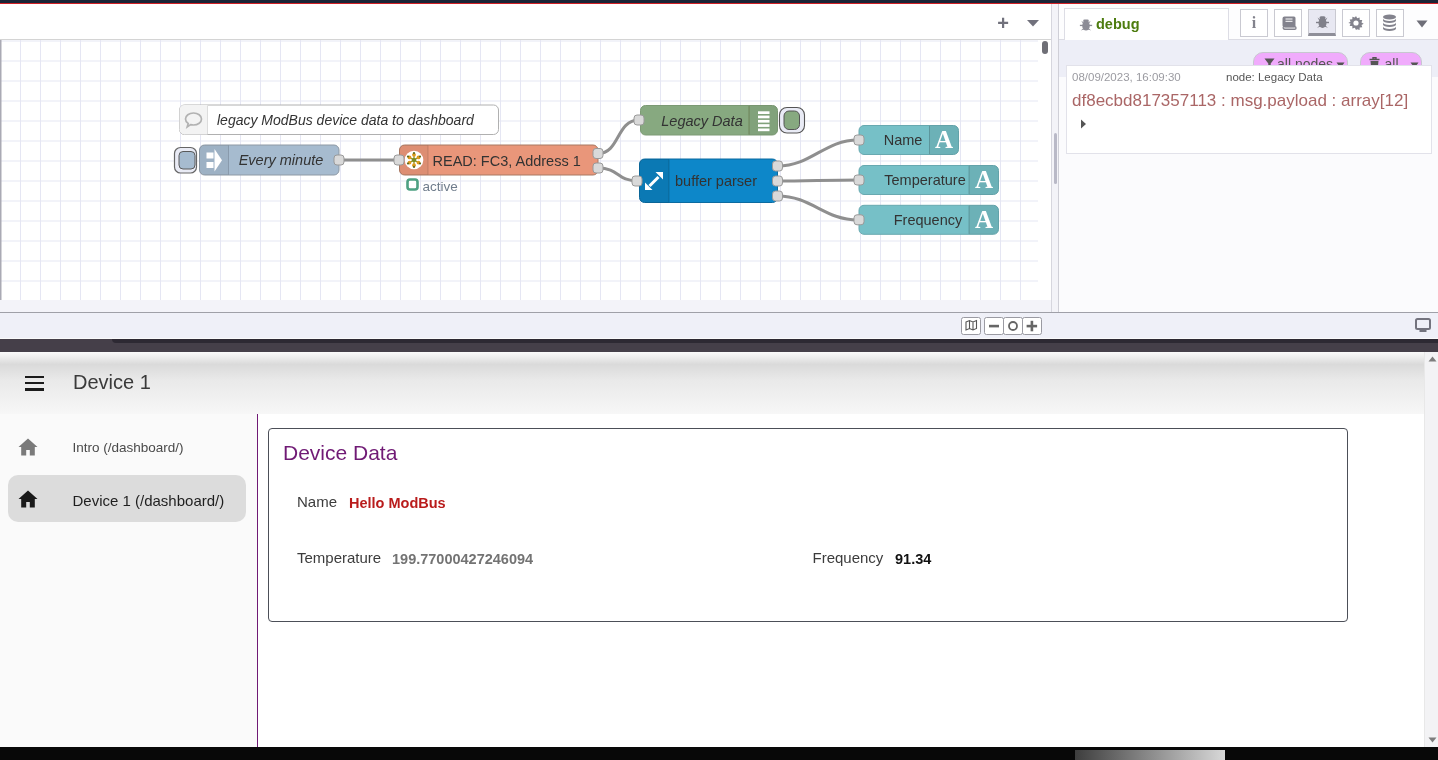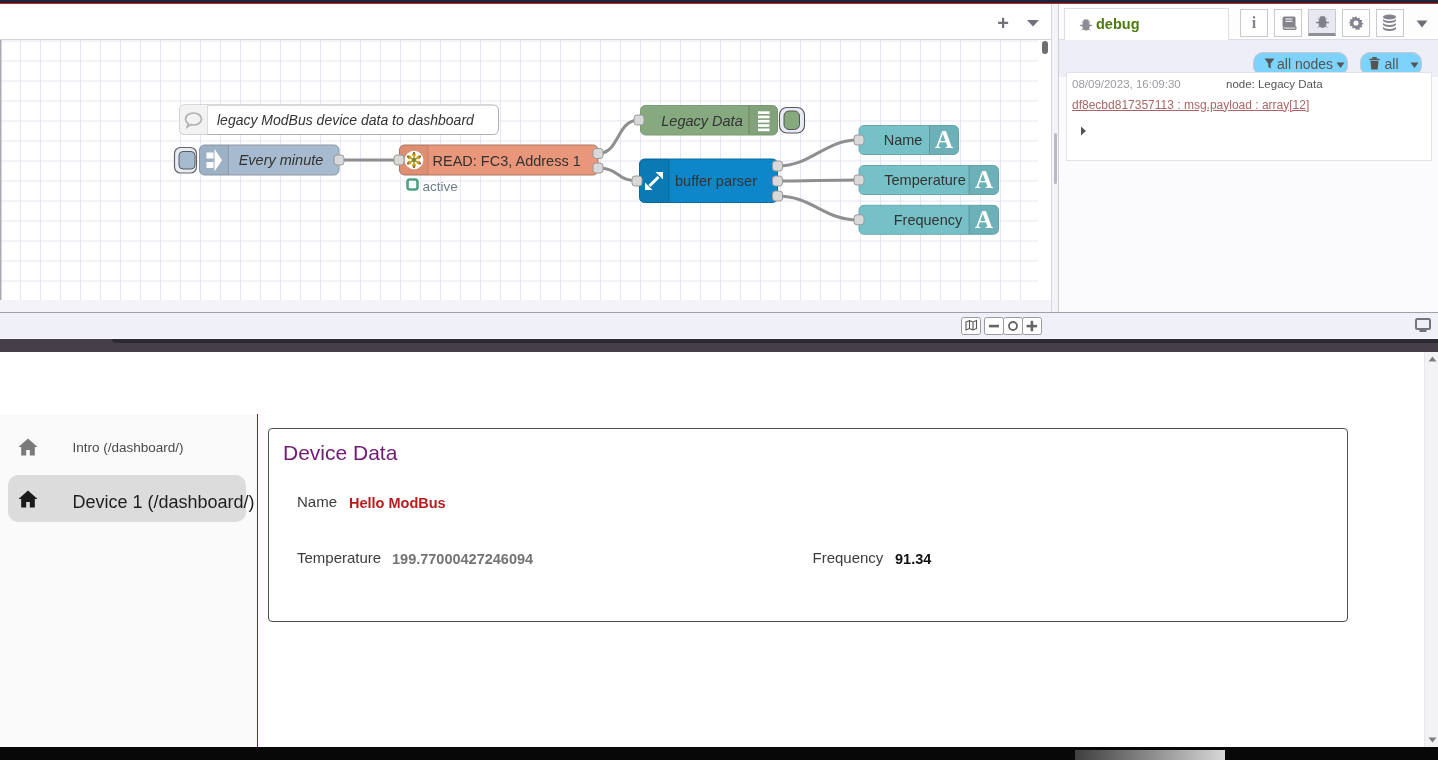--- a/index.html
+++ b/index.html
@@ -22,23 +22,23 @@
   .sep{position:absolute;left:1051px;top:4px;width:7px;height:308px;background:#f3f3f8;border-left:1px solid #d6d6de;}
   .grip{position:absolute;left:1.5px;top:129px;width:3.5px;height:51px;background:#b9b9c7;border-radius:2px;}
   .nr-footer{position:absolute;left:0;top:312px;width:1051px;height:25.2px;background:#eff0f8;border-top:1px solid #9fa0a8;}
   .sb-footer{position:absolute;left:1051px;top:312px;width:387px;height:25.2px;background:#eff0f8;border-top:1px solid #9fa0a8;}
 
   
   .sidebar{position:absolute;left:1058px;top:4px;width:380px;height:308px;background:#fbfbfd;border-left:1px solid #cfcfd7;}
   .sb-tabrow{position:absolute;left:0;top:0;width:380px;height:35px;background:#fdfdfe;border-bottom:1px solid #dcdce4;}
   .sb-tab{position:absolute;left:5px;top:4px;width:163px;height:30.5px;background:#fff;border:1px solid #dddde5;border-bottom:none;font-size:14.5px;font-weight:bold;color:#4d7c0f;line-height:30px;}
   .sb-toolbar{position:absolute;left:0;top:36px;width:380px;height:37px;background:#edeef7;}
-  .btn{position:absolute;background:#7dd3fc;border:1px solid #c7c7d0;border-radius:10px;color:#555;font-size:13.5px;}
+  .btn{position:absolute;background:#f0abfc;border:1px solid #c7c7d0;border-radius:10px;color:#555;font-size:13.5px;}
   .ib{position:absolute;top:4.5px;width:26.5px;height:26px;background:#fff;border:1px solid #c9c9d1;}
-  .msgcard{position:absolute;left:7px;top:68px;width:364px;height:87px;background:#fff;border:1px solid #e2e2ea;}
+  .msgcard{position:absolute;left:7px;top:61px;width:364px;height:87px;background:#fff;border:1px solid #e2e2ea;}
 
   
   .titlebar{position:absolute;left:0;top:339px;width:1438px;height:13px;background:#453f49;}
   .titlebar-top{position:absolute;left:112px;top:339px;width:1326px;height:3.5px;background:#2d2933;border-bottom-left-radius:5px;}
   .appbar{position:absolute;left:0;top:352px;width:1438px;height:61.5px;border-bottom:1px solid #c9c9c9;
     background:linear-gradient(to bottom,#fafafa 0%,#dadada 20%,#e9e9e9 45%,#f7f7f7 100%);}
   .ham{position:absolute;left:24.5px;width:19px;height:2.8px;background:#1b1b1b;}
   .apptitle{position:absolute;left:73px;top:19px;font-size:20px;color:#3a3a3a;}
   .dsb{position:absolute;left:0;top:413.5px;width:256.5px;height:333.5px;background:#fafafa;border-right:6px solid #701a75;}
   .dsb-active{position:absolute;left:8px;top:61px;width:238px;height:47.5px;border-radius:10px;background:#dcdcdc;}
@@ -288,45 +288,51 @@
         <span style="position:absolute;left:24px;top:3.5px;font-size:14px;">all</span>
         <svg style="position:absolute;left:49px;top:9px" width="9" height="6.5">
             <path d="M0.5 0.5 L8.5 0.5 L4.5 6 Z" fill="#555"></path>
           </svg>
       </div>
     </div>
 
     <div class="msgcard">
       <div style="position:absolute;left:5px;top:4.5px;font-size:11.5px;color:#9b9ba1;">08/09/2023, 16:09:30</div>
       <div style="position:absolute;left:119px;top:4.5px;font-size:11.5px;color:#555;padding-left:40px;">node: Legacy Data</div>
-      <div style="position:absolute;left:5px;top:24.5px;font-size:12px;color:#a66;text-decoration:underline;">df8ecbd817357113 : msg.payload : array[12]</div>
+      <div style="position:absolute;left:5px;top:24.5px;font-size:17px;color:#a66;">df8ecbd817357113 : msg.payload : array[12]</div>
       <svg style="position:absolute;left:13px;top:52.5px" width="7" height="10">
           <path d="M1 0.5 L6 5 L1 9.5 Z" fill="#555"></path>
         </svg>
     </div>
   </div>
   <div class="sb-footer">
     <svg class="abs" style="left:364px;top:5px" width="16" height="14">
         <rect x="1" y="1" width="14" height="10" rx="1.5" fill="none" stroke="#73737e" stroke-width="2"></rect>
         <rect x="4.5" y="12" width="7" height="2" fill="#73737e"></rect>
       </svg>
   </div>
 
   <div class="titlebar"></div>
   <div class="titlebar-top"></div>
+  <div class="appbar">
+    <div class="ham" style="top:23.5px"></div>
+    <div class="ham" style="top:29.7px"></div>
+    <div class="ham" style="top:35.9px"></div>
+    <div class="apptitle">Device 1</div>
+  </div>
   <div class="dsb">
     <div class="dsb-active"></div>
     <svg style="position:absolute;left:18px;top:24px" width="20" height="18" viewBox="0 0 20 18">
         <path d="M10 0.5 L19.5 9 h-2.7 v8.5 h-5 v-5.5 h-3.6 v5.5 h-5 V9 H0.5 Z" fill="#7a7a7a"></path>
       </svg>
     <div style="position:absolute;left:72.5px;top:26px;font-size:13.5px;color:#4a4a4a;">Intro (/dashboard/)</div>
     <svg style="position:absolute;left:18px;top:76px" width="20" height="18" viewBox="0 0 20 18">
         <path d="M10 0.5 L19.5 9 h-2.7 v8.5 h-5 v-5.5 h-3.6 v5.5 h-5 V9 H0.5 Z" fill="#1a1a1a"></path>
       </svg>
-    <div style="position:absolute;left:72.5px;top:78px;font-size:18px;color:#1f1f1f;">Device 1 (/dashboard/)</div>
+    <div style="position:absolute;left:72.5px;top:78px;font-size:15px;color:#1f1f1f;">Device 1 (/dashboard/)</div>
   </div>
   <div class="dmain">
     <div class="card">
       <div style="position:absolute;left:14px;top:12px;font-size:21px;color:#701a75;">Device Data</div>
       <div style="position:absolute;left:28px;top:64px;font-size:15px;color:#3c3c3c;">Name</div>
       <div style="position:absolute;left:80px;top:66.5px;font-size:14.5px;font-weight:bold;color:#b91c1c;">Hello ModBus</div>
       <div style="position:absolute;left:28px;top:120px;font-size:15px;color:#3c3c3c;">Temperature</div>
       <div style="position:absolute;left:123px;top:122.5px;font-size:14.5px;font-weight:bold;color:#737373;">199.77000427246094</div>
       <div style="position:absolute;left:543.5px;top:120px;font-size:15px;color:#3c3c3c;">Frequency</div>
       <div style="position:absolute;left:626px;top:122.5px;font-size:14.5px;font-weight:bold;color:#111;">91.34</div>

